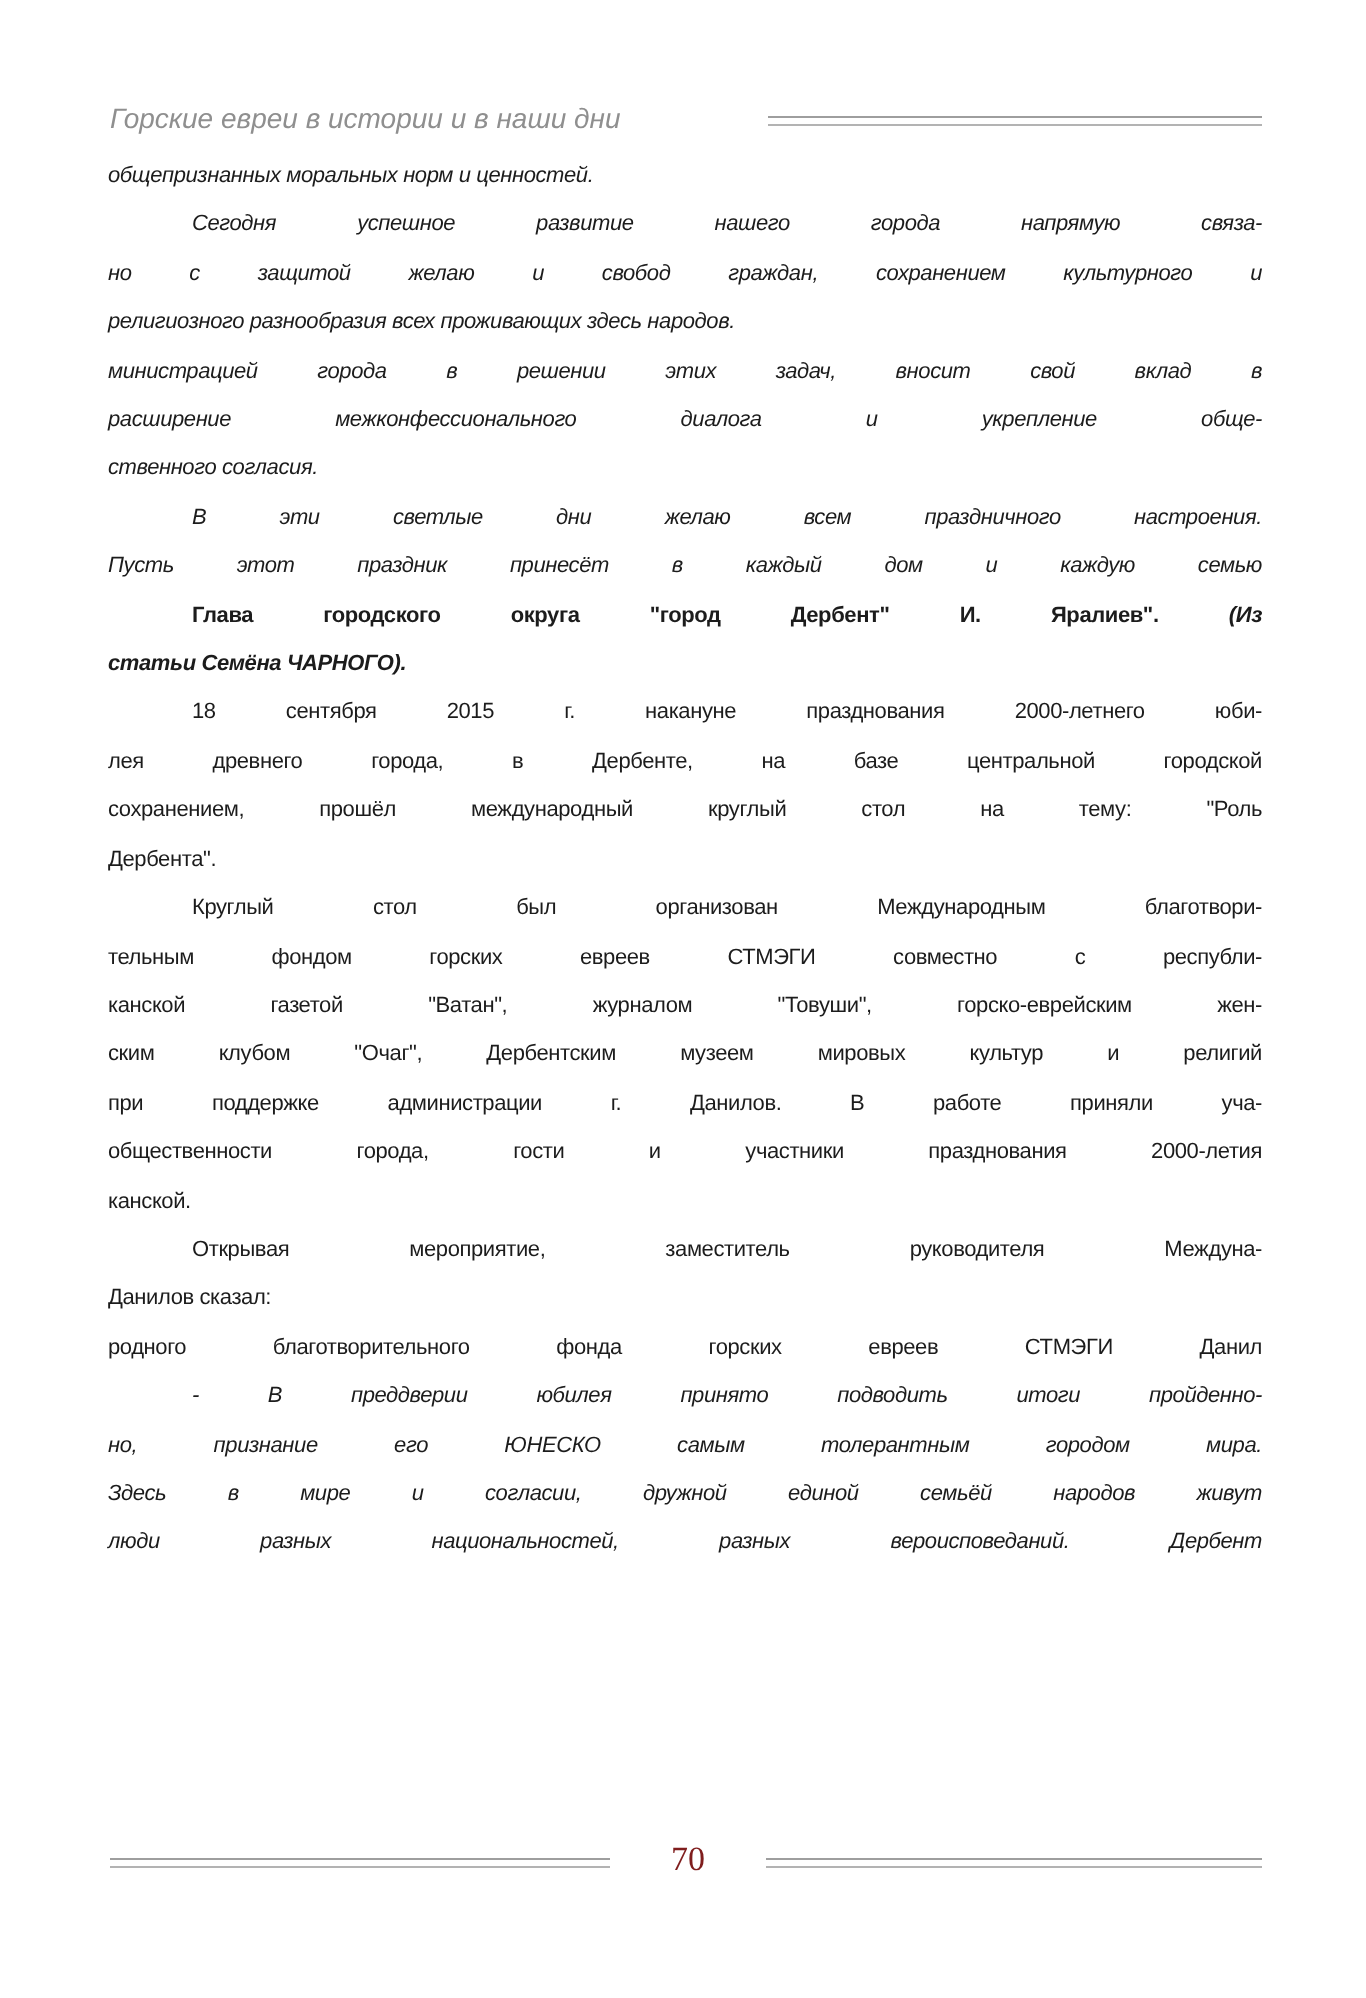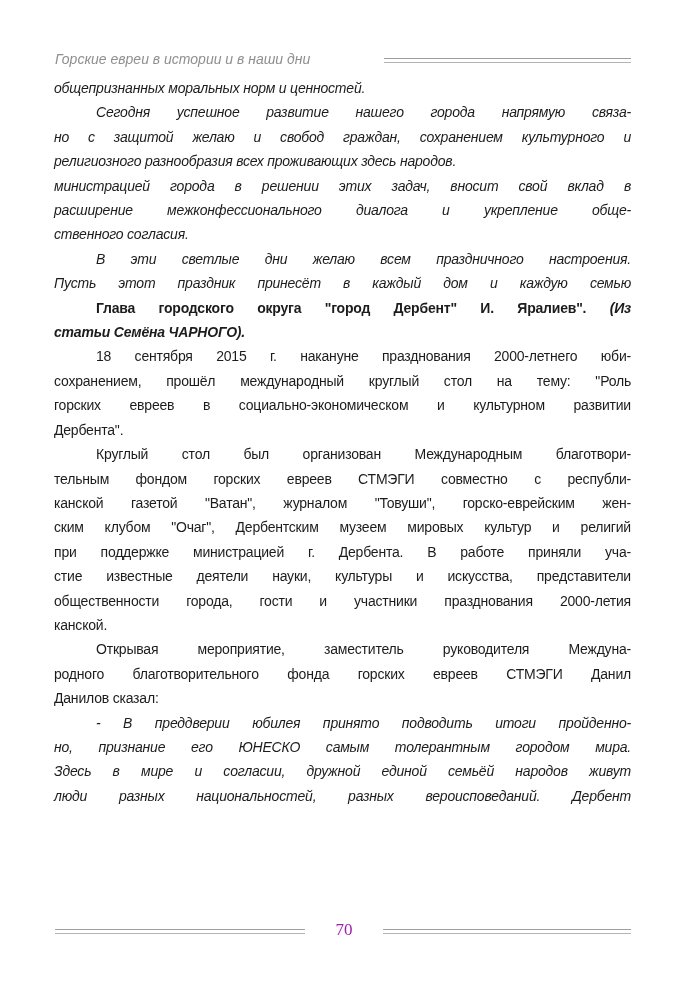--- a/index.html
+++ b/index.html
@@ -40,21 +40,21 @@
     left: 384px;
     top: 58px;
     width: 247px;
   }
   
   .body-text {
     position: absolute;
     left: 54px;
     top: 76px;
     width: 577px;
-    font-size: 14px;
+    font-size: 11px;
     line-height: 24.4px;
     letter-spacing: -0.2px;
     color: #1c1c1c;
   }
   .para { margin: 0; }
   .line { text-align: left; }
   .line.just {
     text-align: justify;
     text-align-last: justify;
     -moz-text-align-last: justify;
@@ -83,21 +83,21 @@
     width: 248px;
   }
   .page-number {
     position: absolute;
     left: 305px;
     top: 5px;
     width: 78px;
     text-align: center;
     font-family: "Liberation Serif", "DejaVu Serif", serif;
     font-size: 17px;
-    color: #a21caf;
+    color: #7f1d1d;
   }
 </style>
 </head>
 <body>
 
 <div class="page">
 
   <div class="header">
     <span class="running-title">Горские евреи в истории и в наши дни</span>
     <div class="rule header-rule"></div>
@@ -120,38 +120,37 @@
       <div class="para">
         <div class="line just indent"><span class="seg-italic">В эти светлые дни желаю всем праздничного настроения.</span></div>
         <div class="line just"><span class="seg-italic">Пусть этот праздник принесёт в каждый дом и каждую семью</span></div>
       </div>
       <div class="para">
         <div class="line just indent"><span class="seg-bold">Глава городского округа "город Дербент" И. Яралиев". </span><span class="seg-bold-italic">(Из</span></div>
         <div class="line"><span class="seg-bold-italic">статьи Семёна ЧАРНОГО).</span></div>
       </div>
       <div class="para">
         <div class="line just indent"><span class="seg-regular">18 сентября 2015 г. накануне празднования 2000-летнего юби-</span></div>
+        <div class="line just"><span class="seg-regular">лея древнего города, в Дербенте, на базе центральной городской</span></div>
         <div class="line just"><span class="seg-regular">сохранением, прошёл международный круглый стол на тему: "Роль</span></div>
-        <div class="line just"><span class="seg-regular">горских евреев в социально-экономическом и культурном развитии</span></div>
         <div class="line"><span class="seg-regular">Дербента".</span></div>
       </div>
       <div class="para">
         <div class="line just indent"><span class="seg-regular">Круглый стол был организован Международным благотвори-</span></div>
         <div class="line just"><span class="seg-regular">тельным фондом горских евреев СТМЭГИ совместно с республи-</span></div>
         <div class="line just"><span class="seg-regular">канской газетой "Ватан", журналом "Товуши", горско-еврейским жен-</span></div>
         <div class="line just"><span class="seg-regular">ским клубом "Очаг", Дербентским музеем мировых культур и религий</span></div>
-        <div class="line just"><span class="seg-regular">при поддержке министрацией г. Дербента. В работе приняли уча-</span></div>
-        <div class="line just"><span class="seg-regular">стие известные деятели науки, культуры и искусства, представители</span></div>
+        <div class="line just"><span class="seg-regular">при поддержке администрации г. Данилов. В работе приняли уча-</span></div>
         <div class="line just"><span class="seg-regular">общественности города, гости и участники празднования 2000-летия</span></div>
         <div class="line"><span class="seg-regular">канской.</span></div>
       </div>
       <div class="para">
         <div class="line just indent"><span class="seg-regular">Открывая мероприятие, заместитель руководителя Междуна-</span></div>
+        <div class="line"><span class="seg-regular">Данилов сказал:</span></div>
         <div class="line just"><span class="seg-regular">родного благотворительного фонда горских евреев СТМЭГИ Данил</span></div>
-        <div class="line"><span class="seg-regular">Данилов сказал:</span></div>
       </div>
       <div class="para">
         <div class="line just indent"><span class="seg-italic">- В преддверии юбилея принято подводить итоги пройденно-</span></div>
         <div class="line just"><span class="seg-italic">но, признание его ЮНЕСКО самым толерантным городом мира.</span></div>
         <div class="line just"><span class="seg-italic">Здесь в мире и согласии, дружной единой семьёй народов живут</span></div>
         <div class="line just"><span class="seg-italic">люди разных национальностей, разных вероисповеданий. Дербент</span></div>
       </div>
     </div>
 
   <div class="footer">

